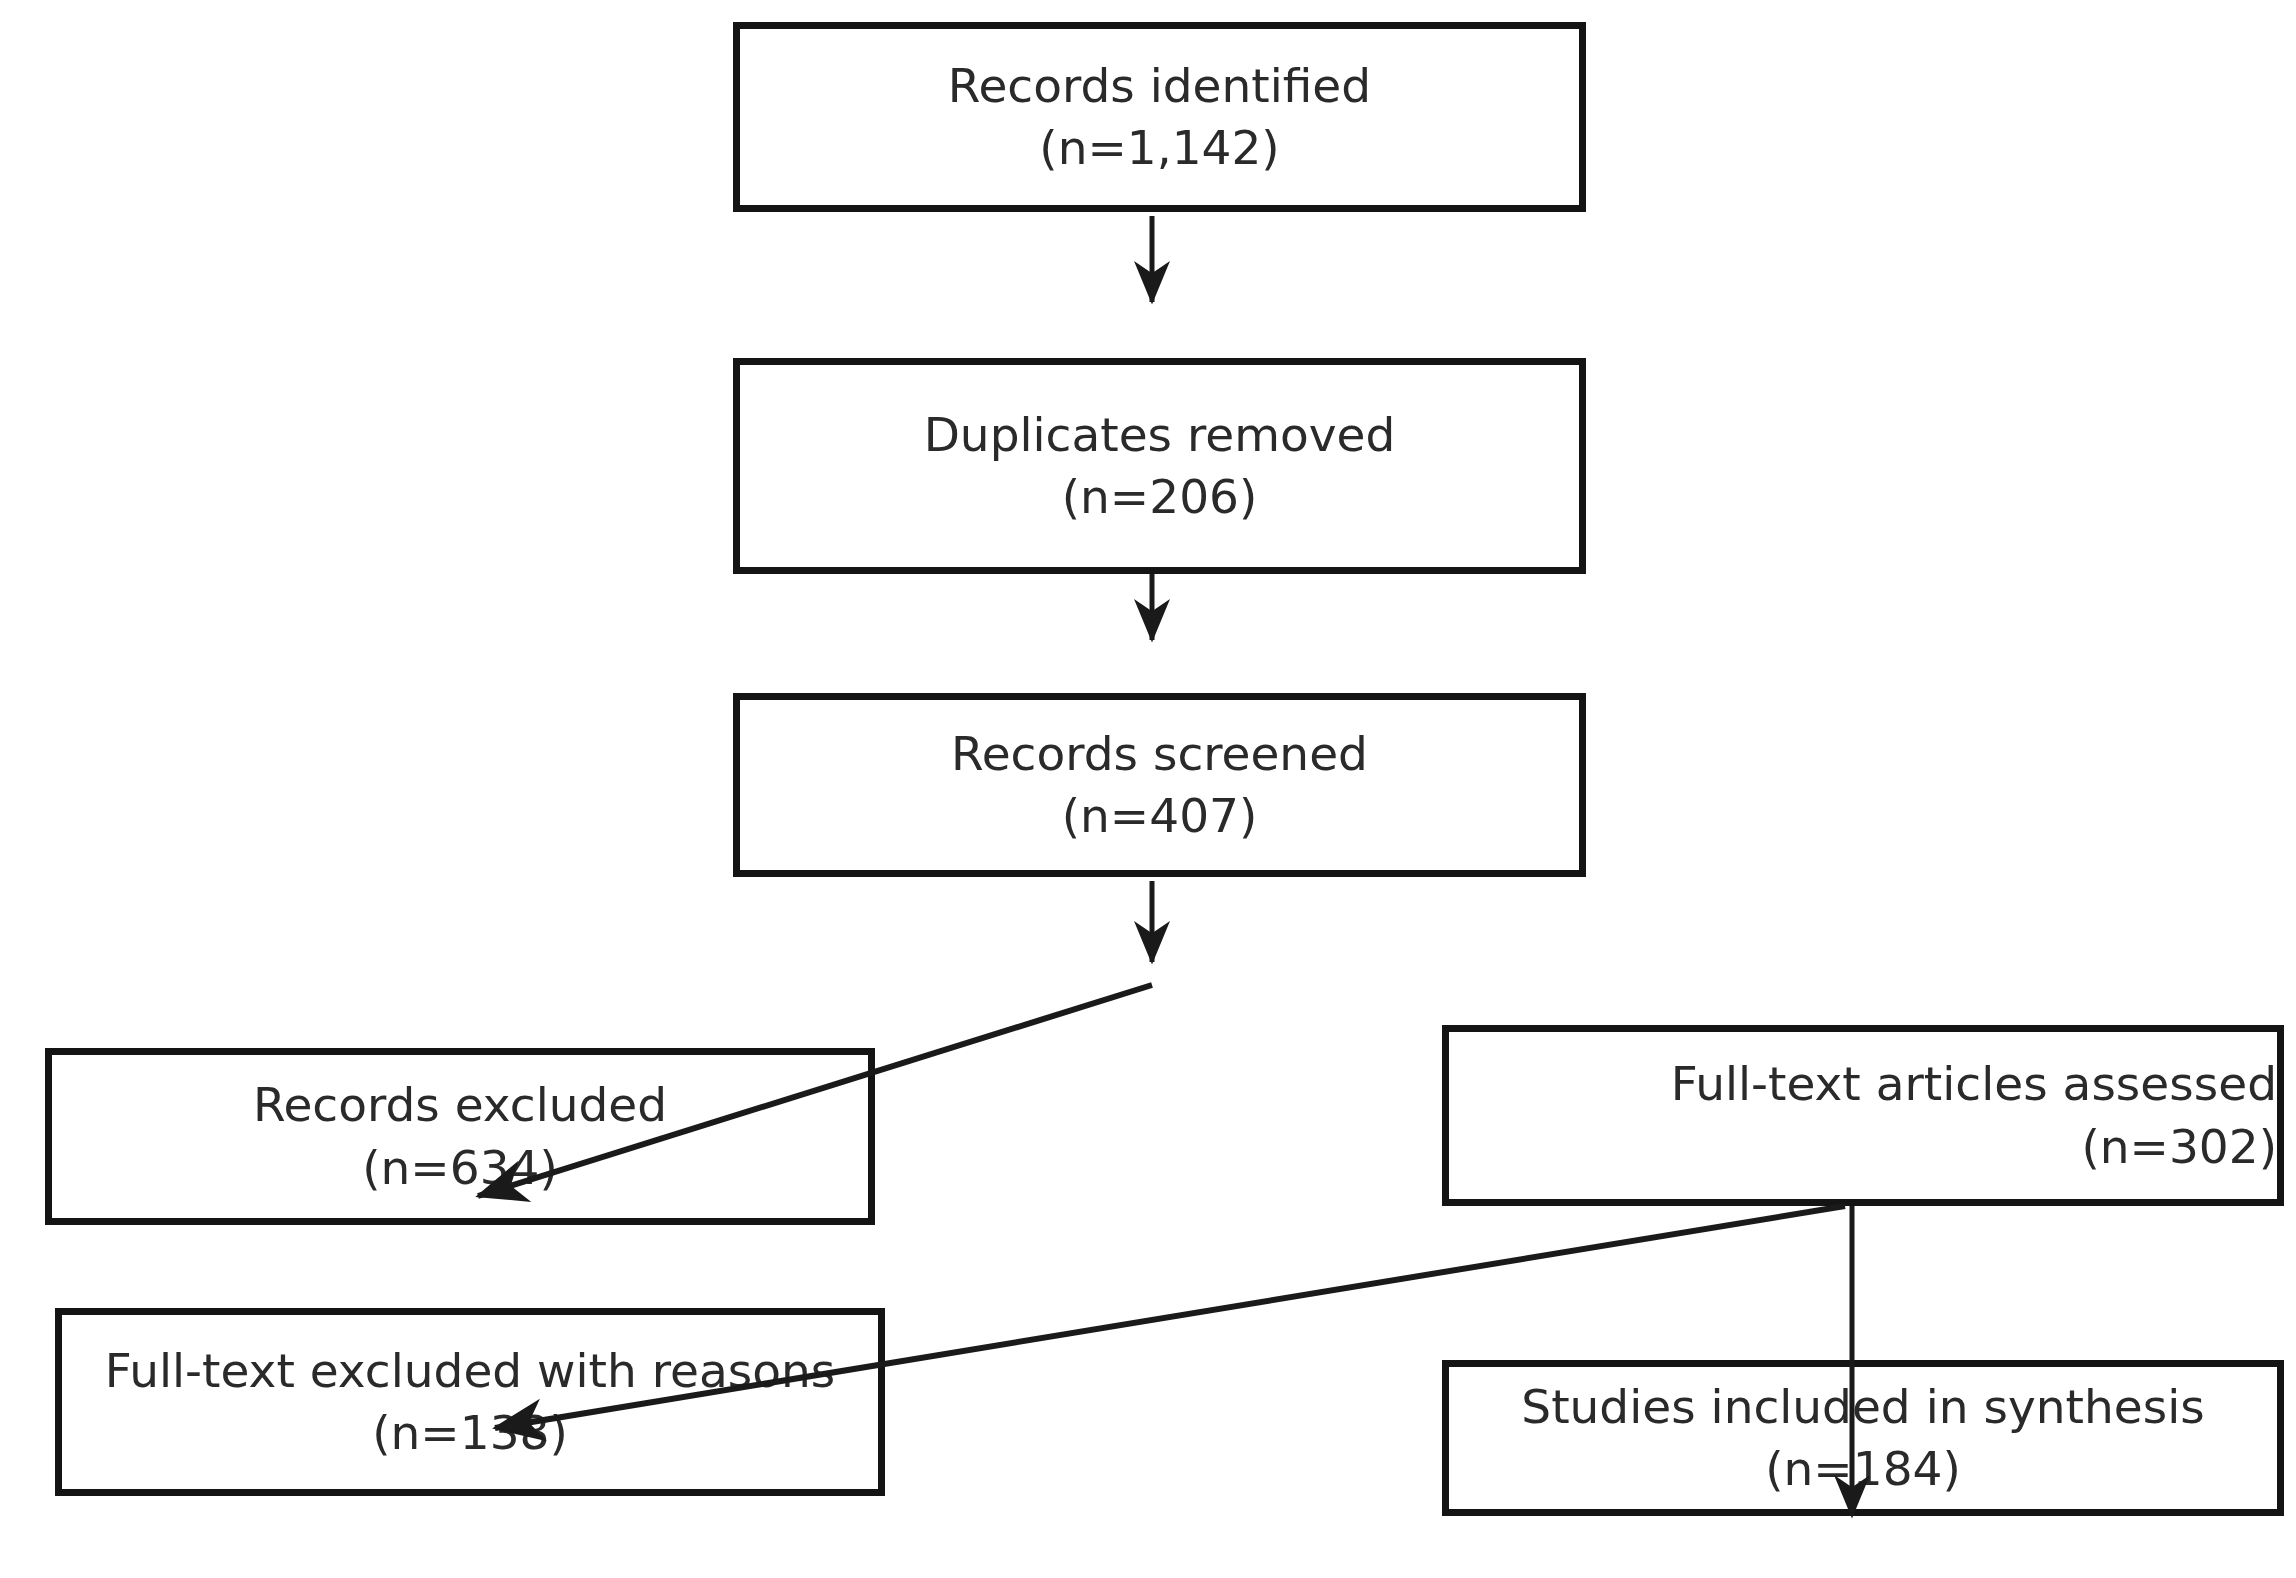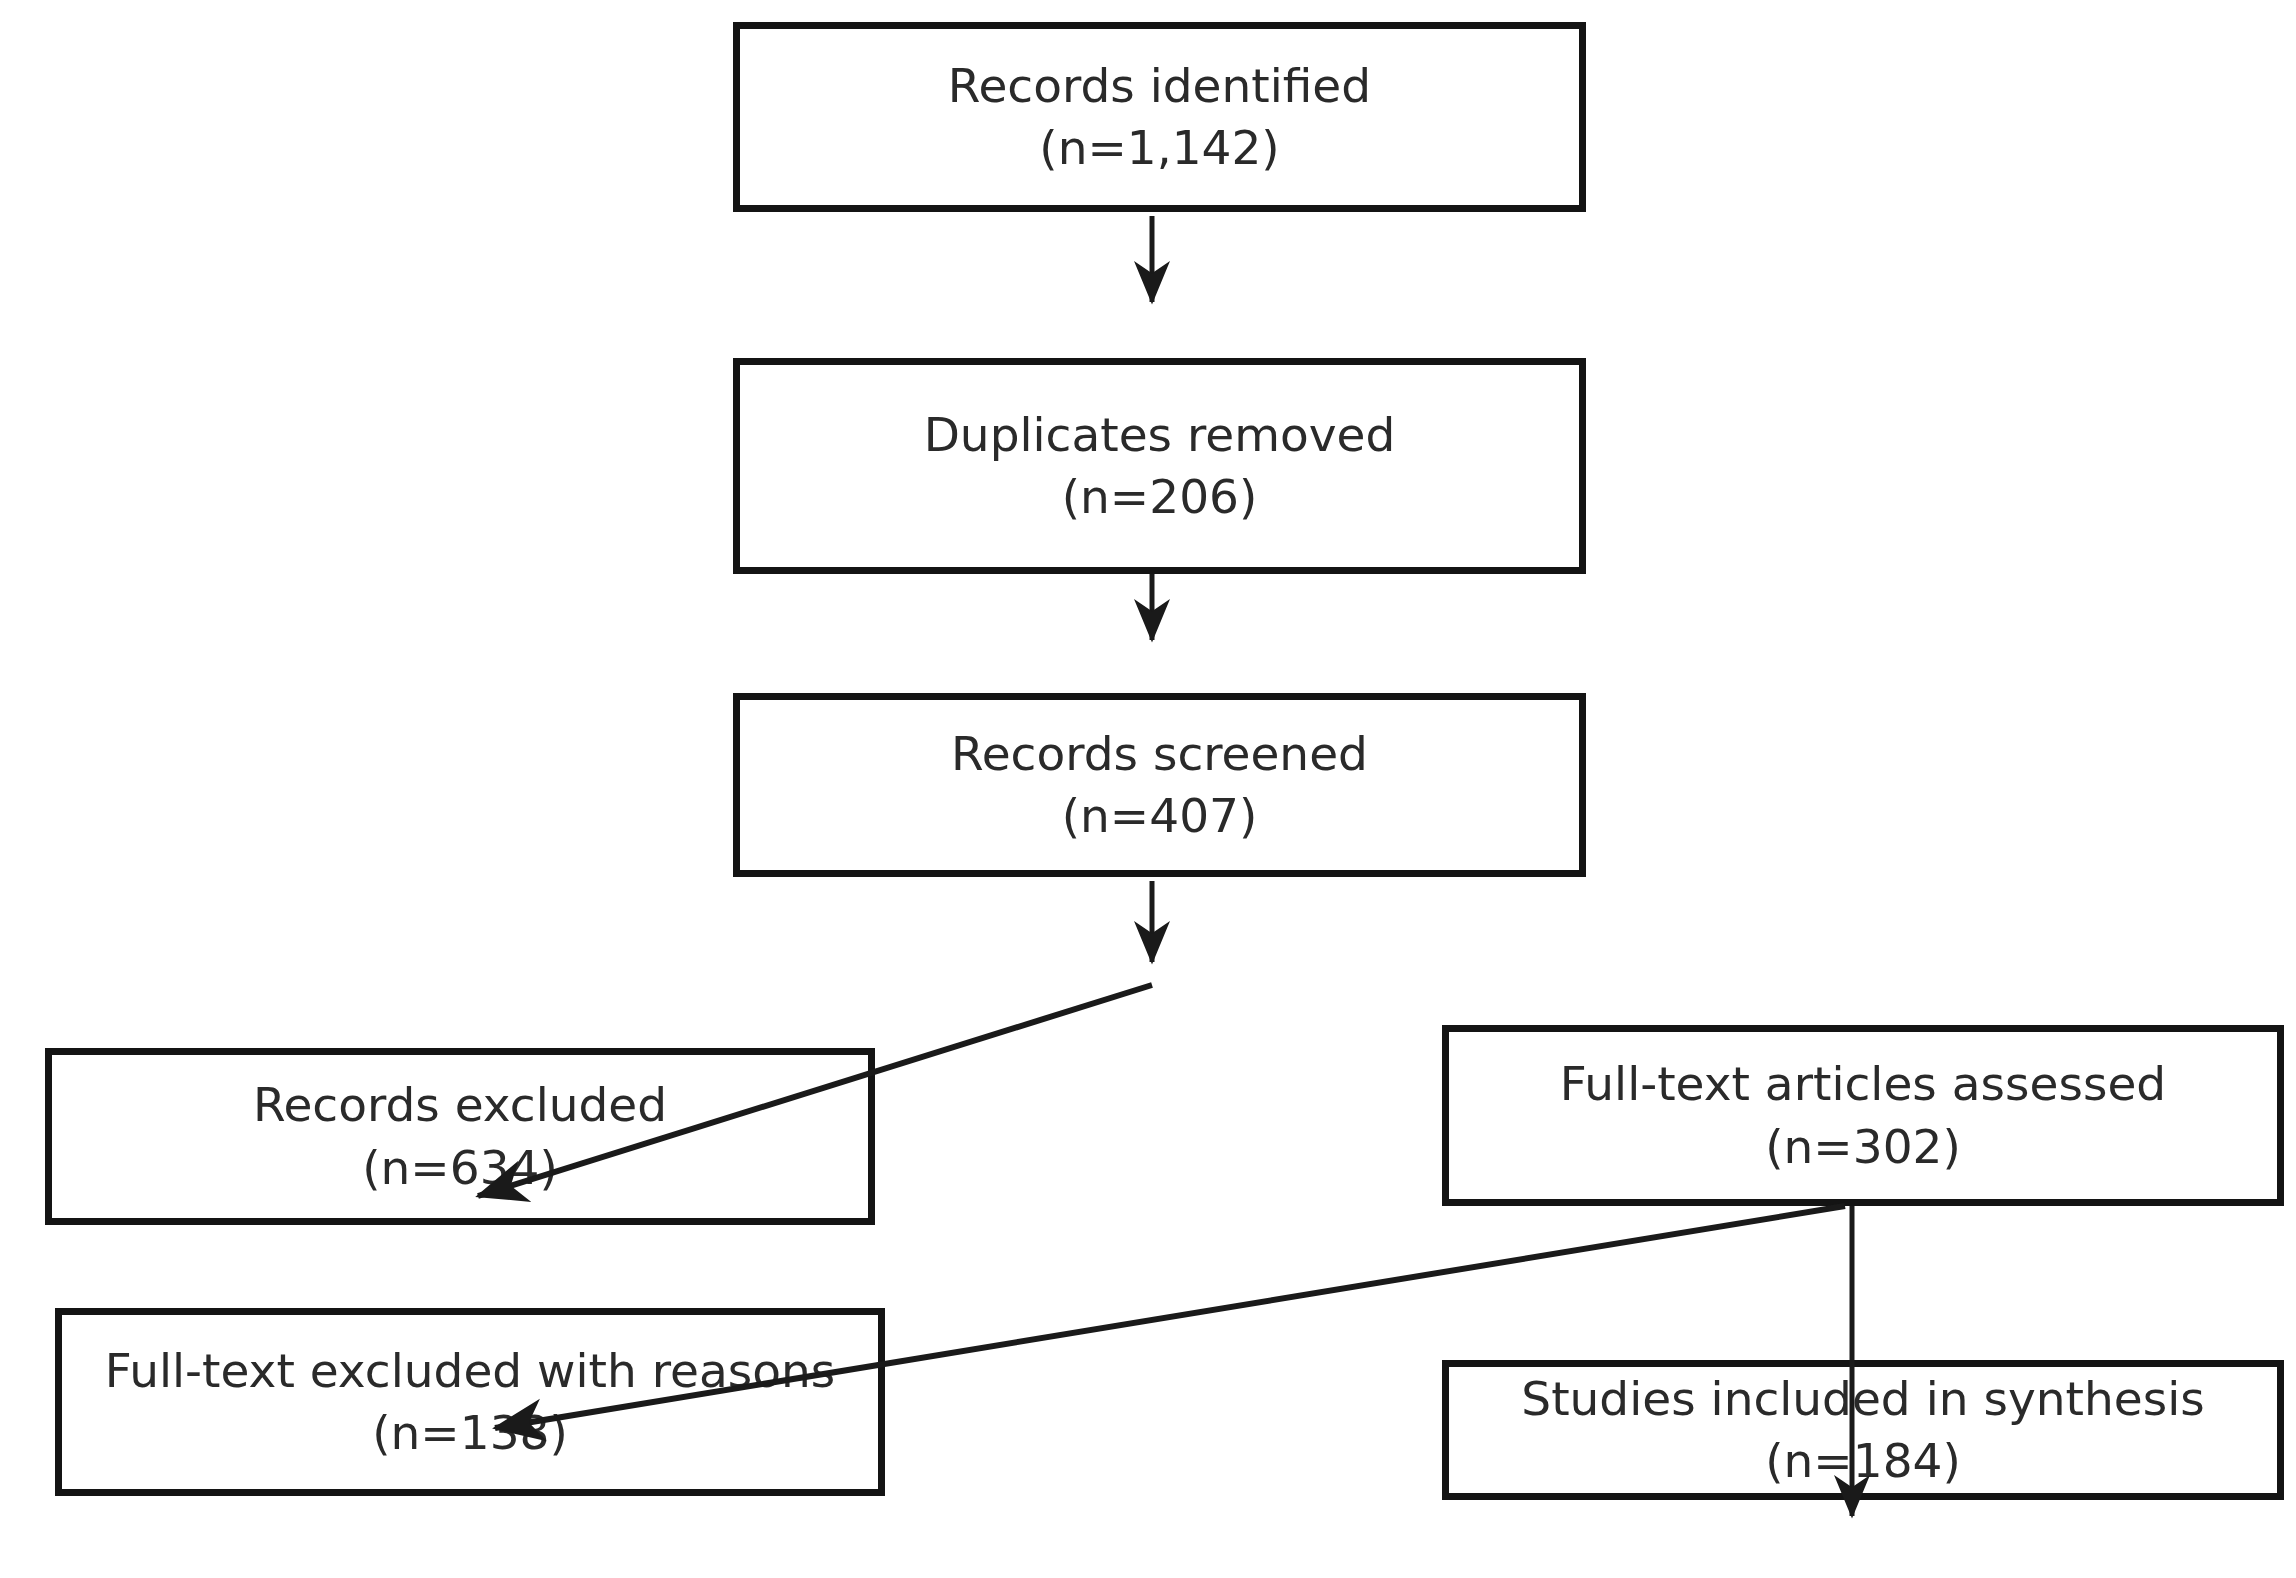--- a/index.html
+++ b/index.html
@@ -44,23 +44,23 @@
   }
   .fbox .box-label,
   .fbox .box-count {
     display: block;
     white-space: nowrap;
   }
   #box-records-identified   { left: 733px;  top: 22px;   width: 853px; height: 190px; }
   #box-duplicates-removed   { left: 733px;  top: 358px;  width: 853px; height: 216px; }
   #box-records-screened     { left: 733px;  top: 693px;  width: 853px; height: 184px; }
   #box-records-excluded     { left: 45px;   top: 1028px; width: 830px; height: 177px; margin-top: 20px; }
-  #box-full-text-assessed   { left: 1442px; top: 1025px; width: 842px; height: 181px; }
+  #box-full-text-assessed   { left: 1442px; top: 1025px; width: 842px; height: 181px; align-items: flex-end; }
   #box-full-text-excluded   { left: 55px;   top: 1308px; width: 830px; height: 188px; }
-  #box-studies-included     { left: 1442px; top: 1360px; width: 842px; height: 140px; }
+  #box-studies-included     { left: 1442px; top: 1360px; width: 842px; height: 156px; }
 </style>
 </head>
 <body>
 
 <div id="stage">
 
   <svg id="arrow-layer" viewBox="0 0 2296 1578" xmlns="http://www.w3.org/2000/svg">
     <defs>
       <marker id="ah" viewBox="0 0 11 10" refX="10" refY="5" markerWidth="9" markerHeight="9" orient="auto">
         <path d="M0,0.6 L10.6,5 L0,9.4 L3,5 Z" fill="#1a1a1a"></path>

